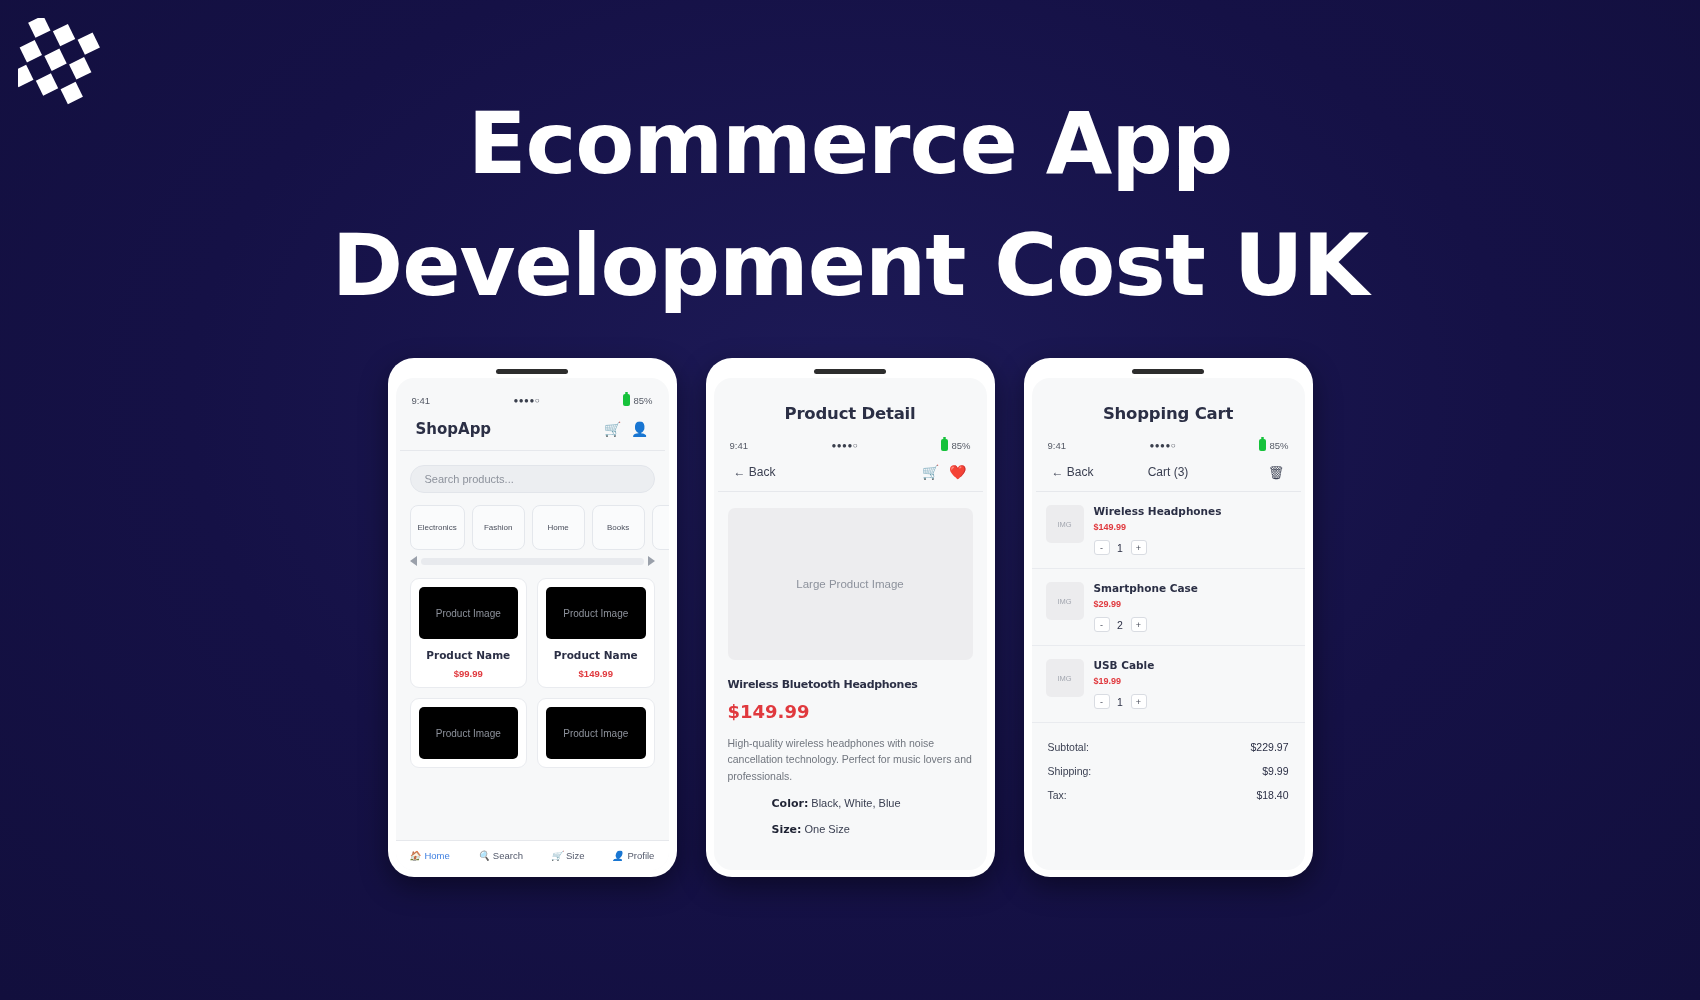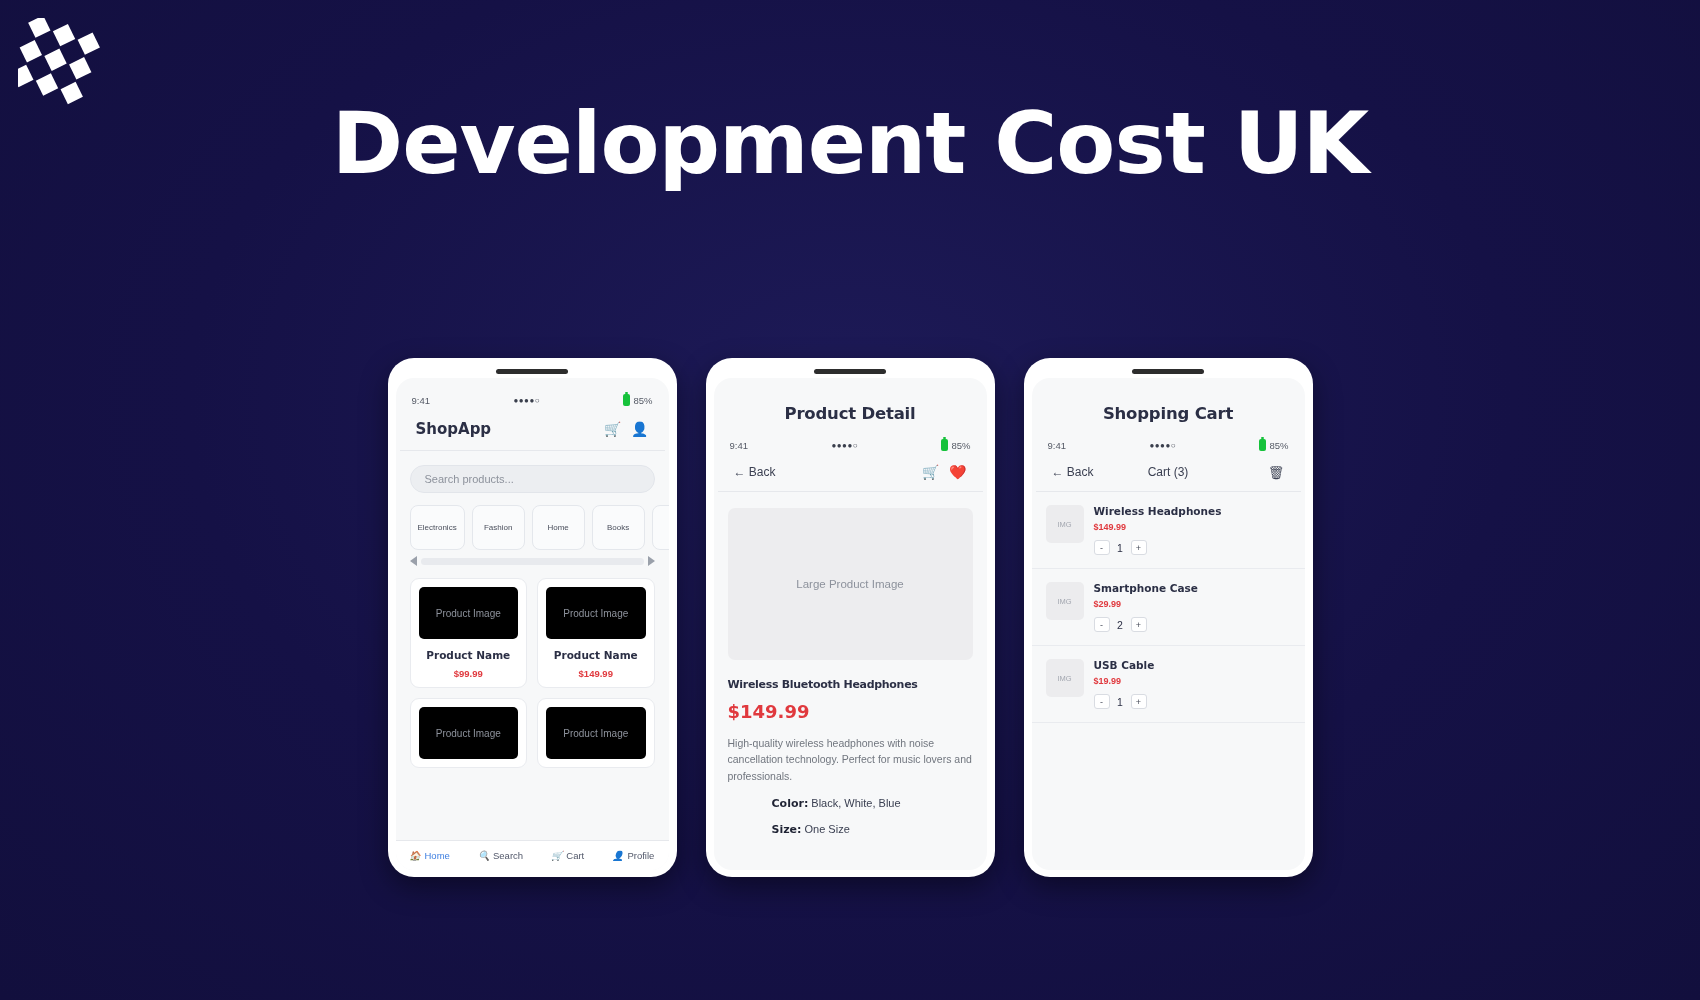--- a/index.html
+++ b/index.html
@@ -260,20 +260,21 @@
         <rect x="56" y="56" width="19" height="19"></rect>
         <rect x="35" y="-7" width="19" height="19"></rect>
         <rect x="-7" y="35" width="19" height="19"></rect>
         <rect x="77" y="35" width="19" height="19"></rect>
         <rect x="35" y="77" width="19" height="19"></rect>
       </g>
     </svg>
   </div>
 
   <h1 class="headline">
+    <span class="l1">Ecommerce App</span>
     <span class="l2">Development Cost UK</span>
   </h1>
 
   <div class="phones">
 
     <div class="phone">
       <div class="notch"></div>
       <div class="screen">
         <div class="statusbar">
           <span>9:41</span>
@@ -335,21 +336,21 @@
           <span class="navitem active">
             <i>🏠</i>
             <span>Home</span>
           </span>
           <span class="navitem">
             <i>🔍</i>
             <span>Search</span>
           </span>
           <span class="navitem">
             <i>🛒</i>
-            <span>Cart</span>
+            <span>Size</span>
           </span>
           <span class="navitem">
             <i>👤</i>
             <span>Profile</span>
           </span>
         </div>
       </div>
     </div>
 
     <div class="phone">
@@ -437,17 +438,31 @@
             <div class="cname">USB Cable</div>
             <div class="cprice">$19.99</div>
             <div class="qty">
               <span class="qbtn">-</span>
               <span class="qnum">1</span>
               <span class="qbtn">+</span>
             </div>
           </div>
         </div>
 
+        <div class="totals">
+          <div class="trow">
+            <span>Subtotal:</span>
+            <span class="tval">$229.97</span>
+          </div>
+          <div class="trow">
+            <span>Shipping:</span>
+            <span class="tval">$9.99</span>
+          </div>
+          <div class="trow">
+            <span>Tax:</span>
+            <span class="tval">$18.40</span>
+          </div>
+        </div>
       </div>
     </div>
 
   </div>
 </div>
 
 </body></html>

